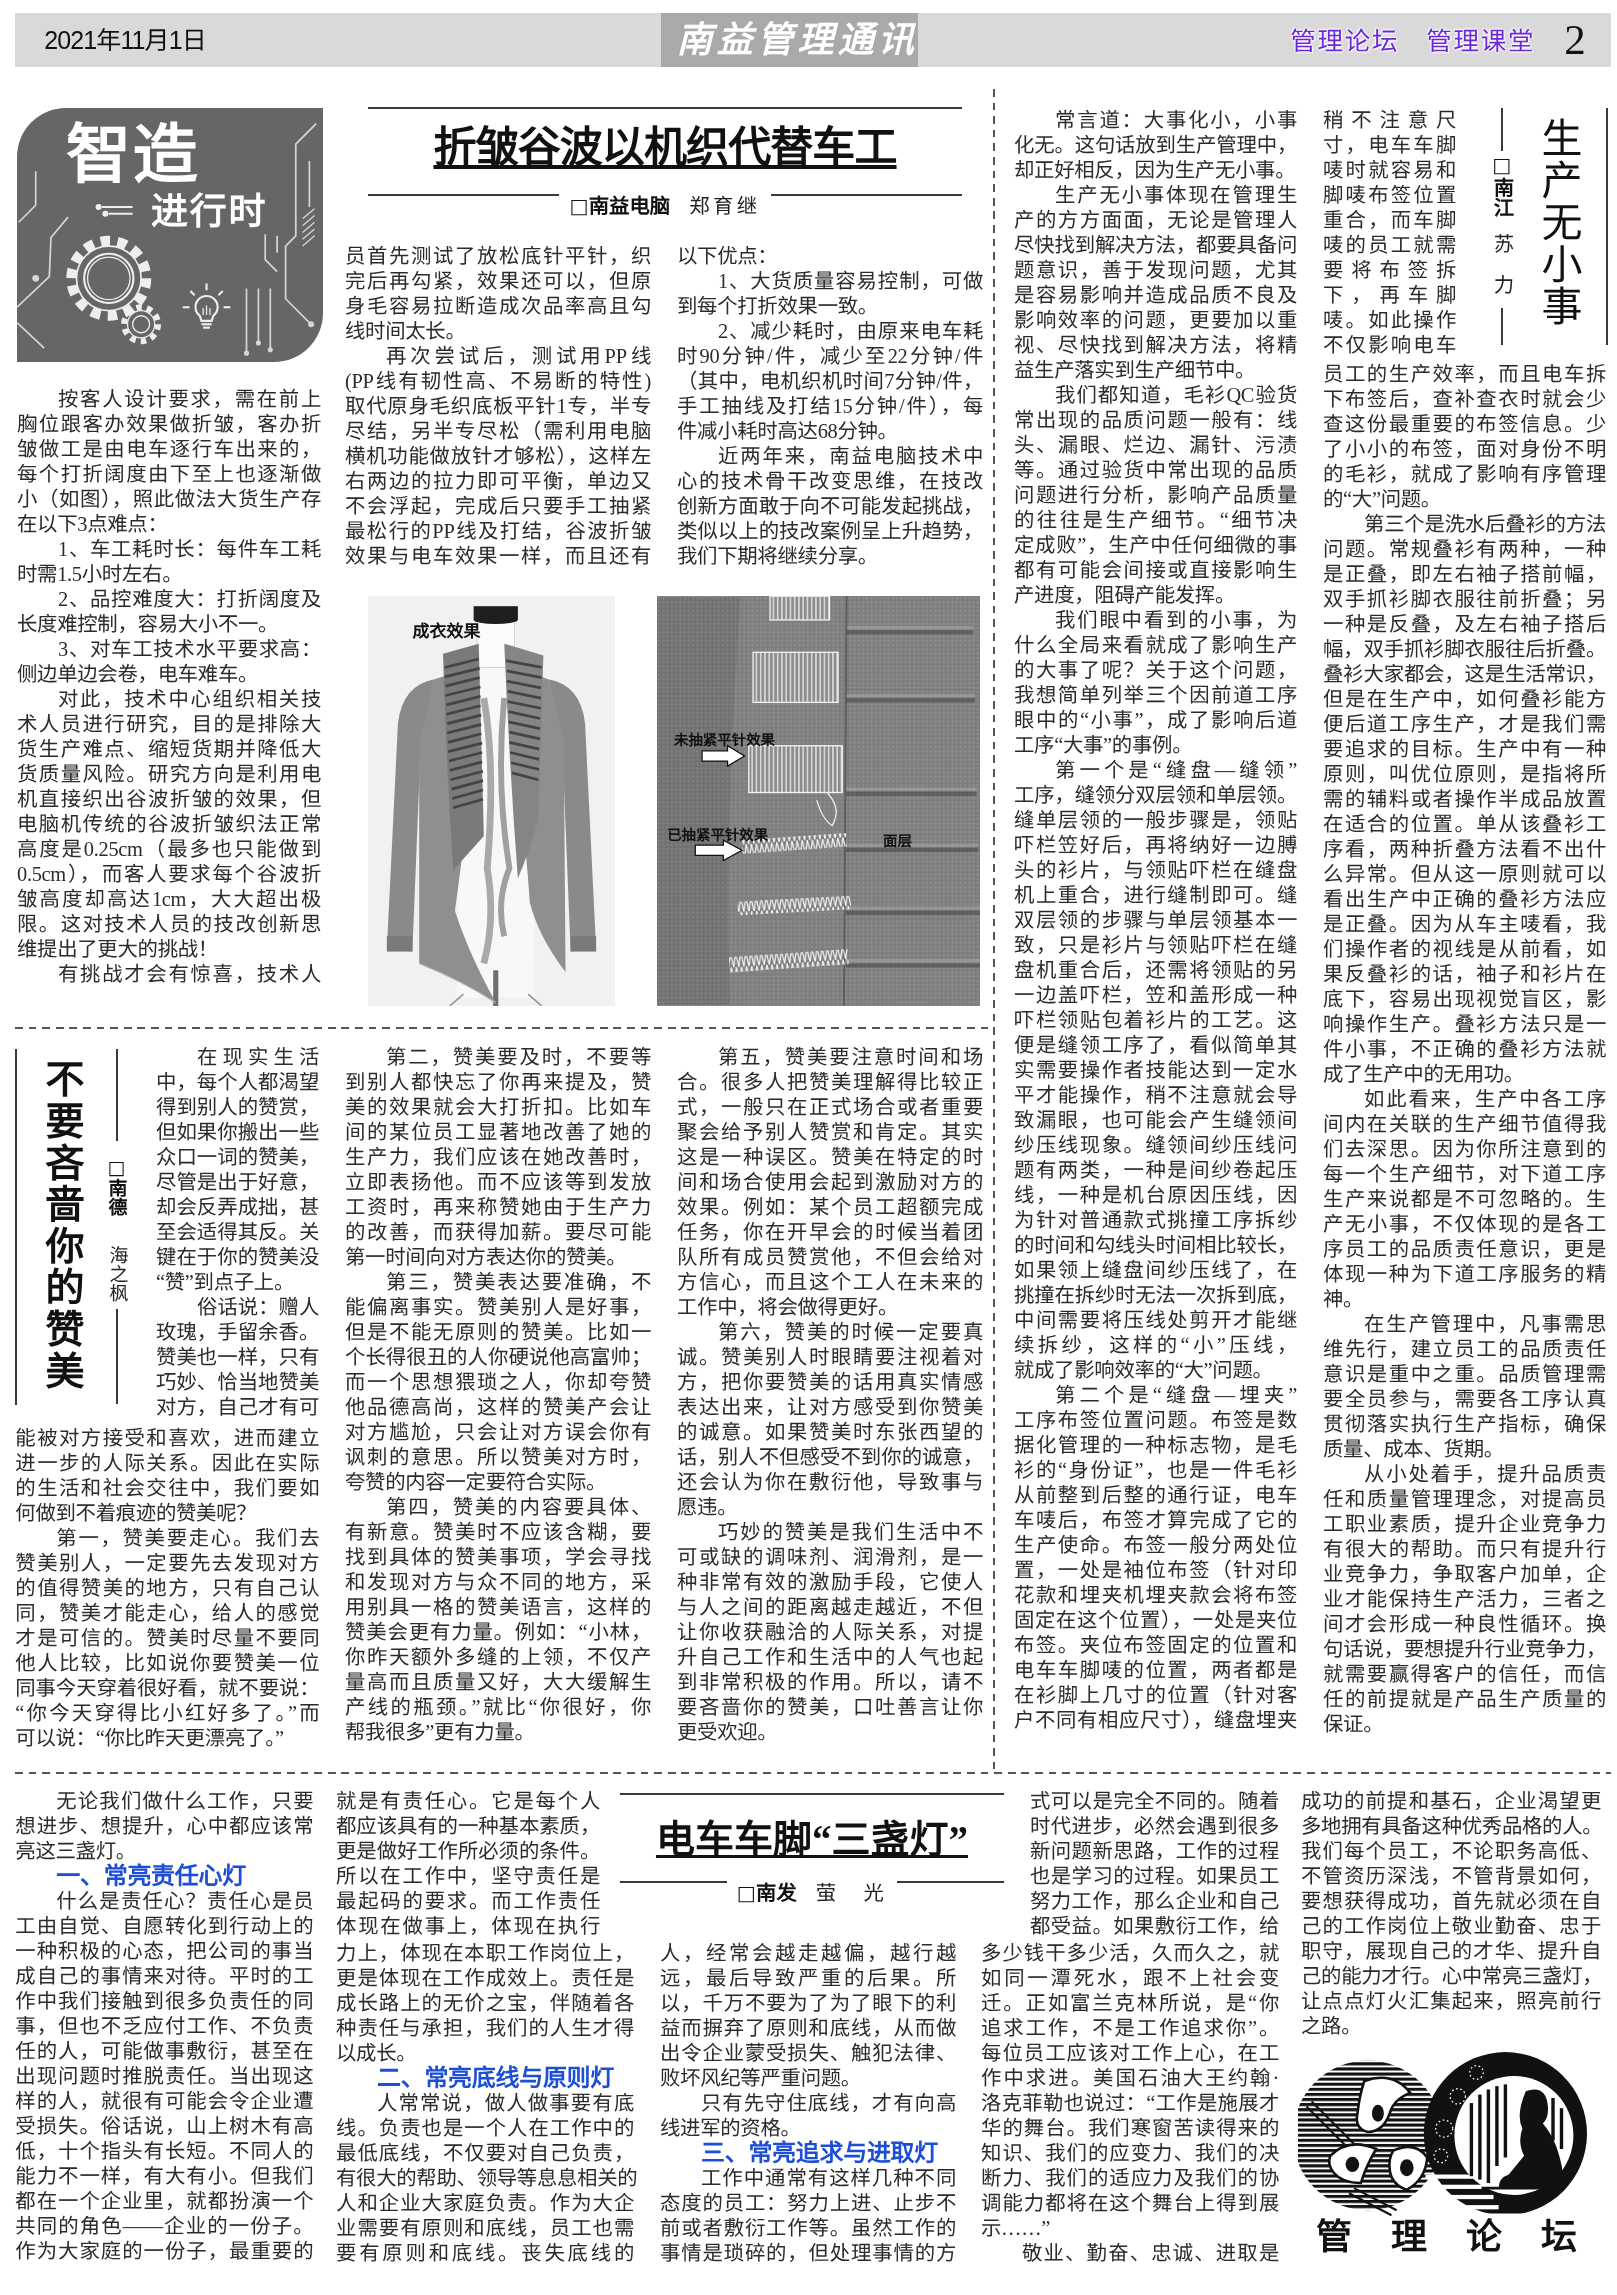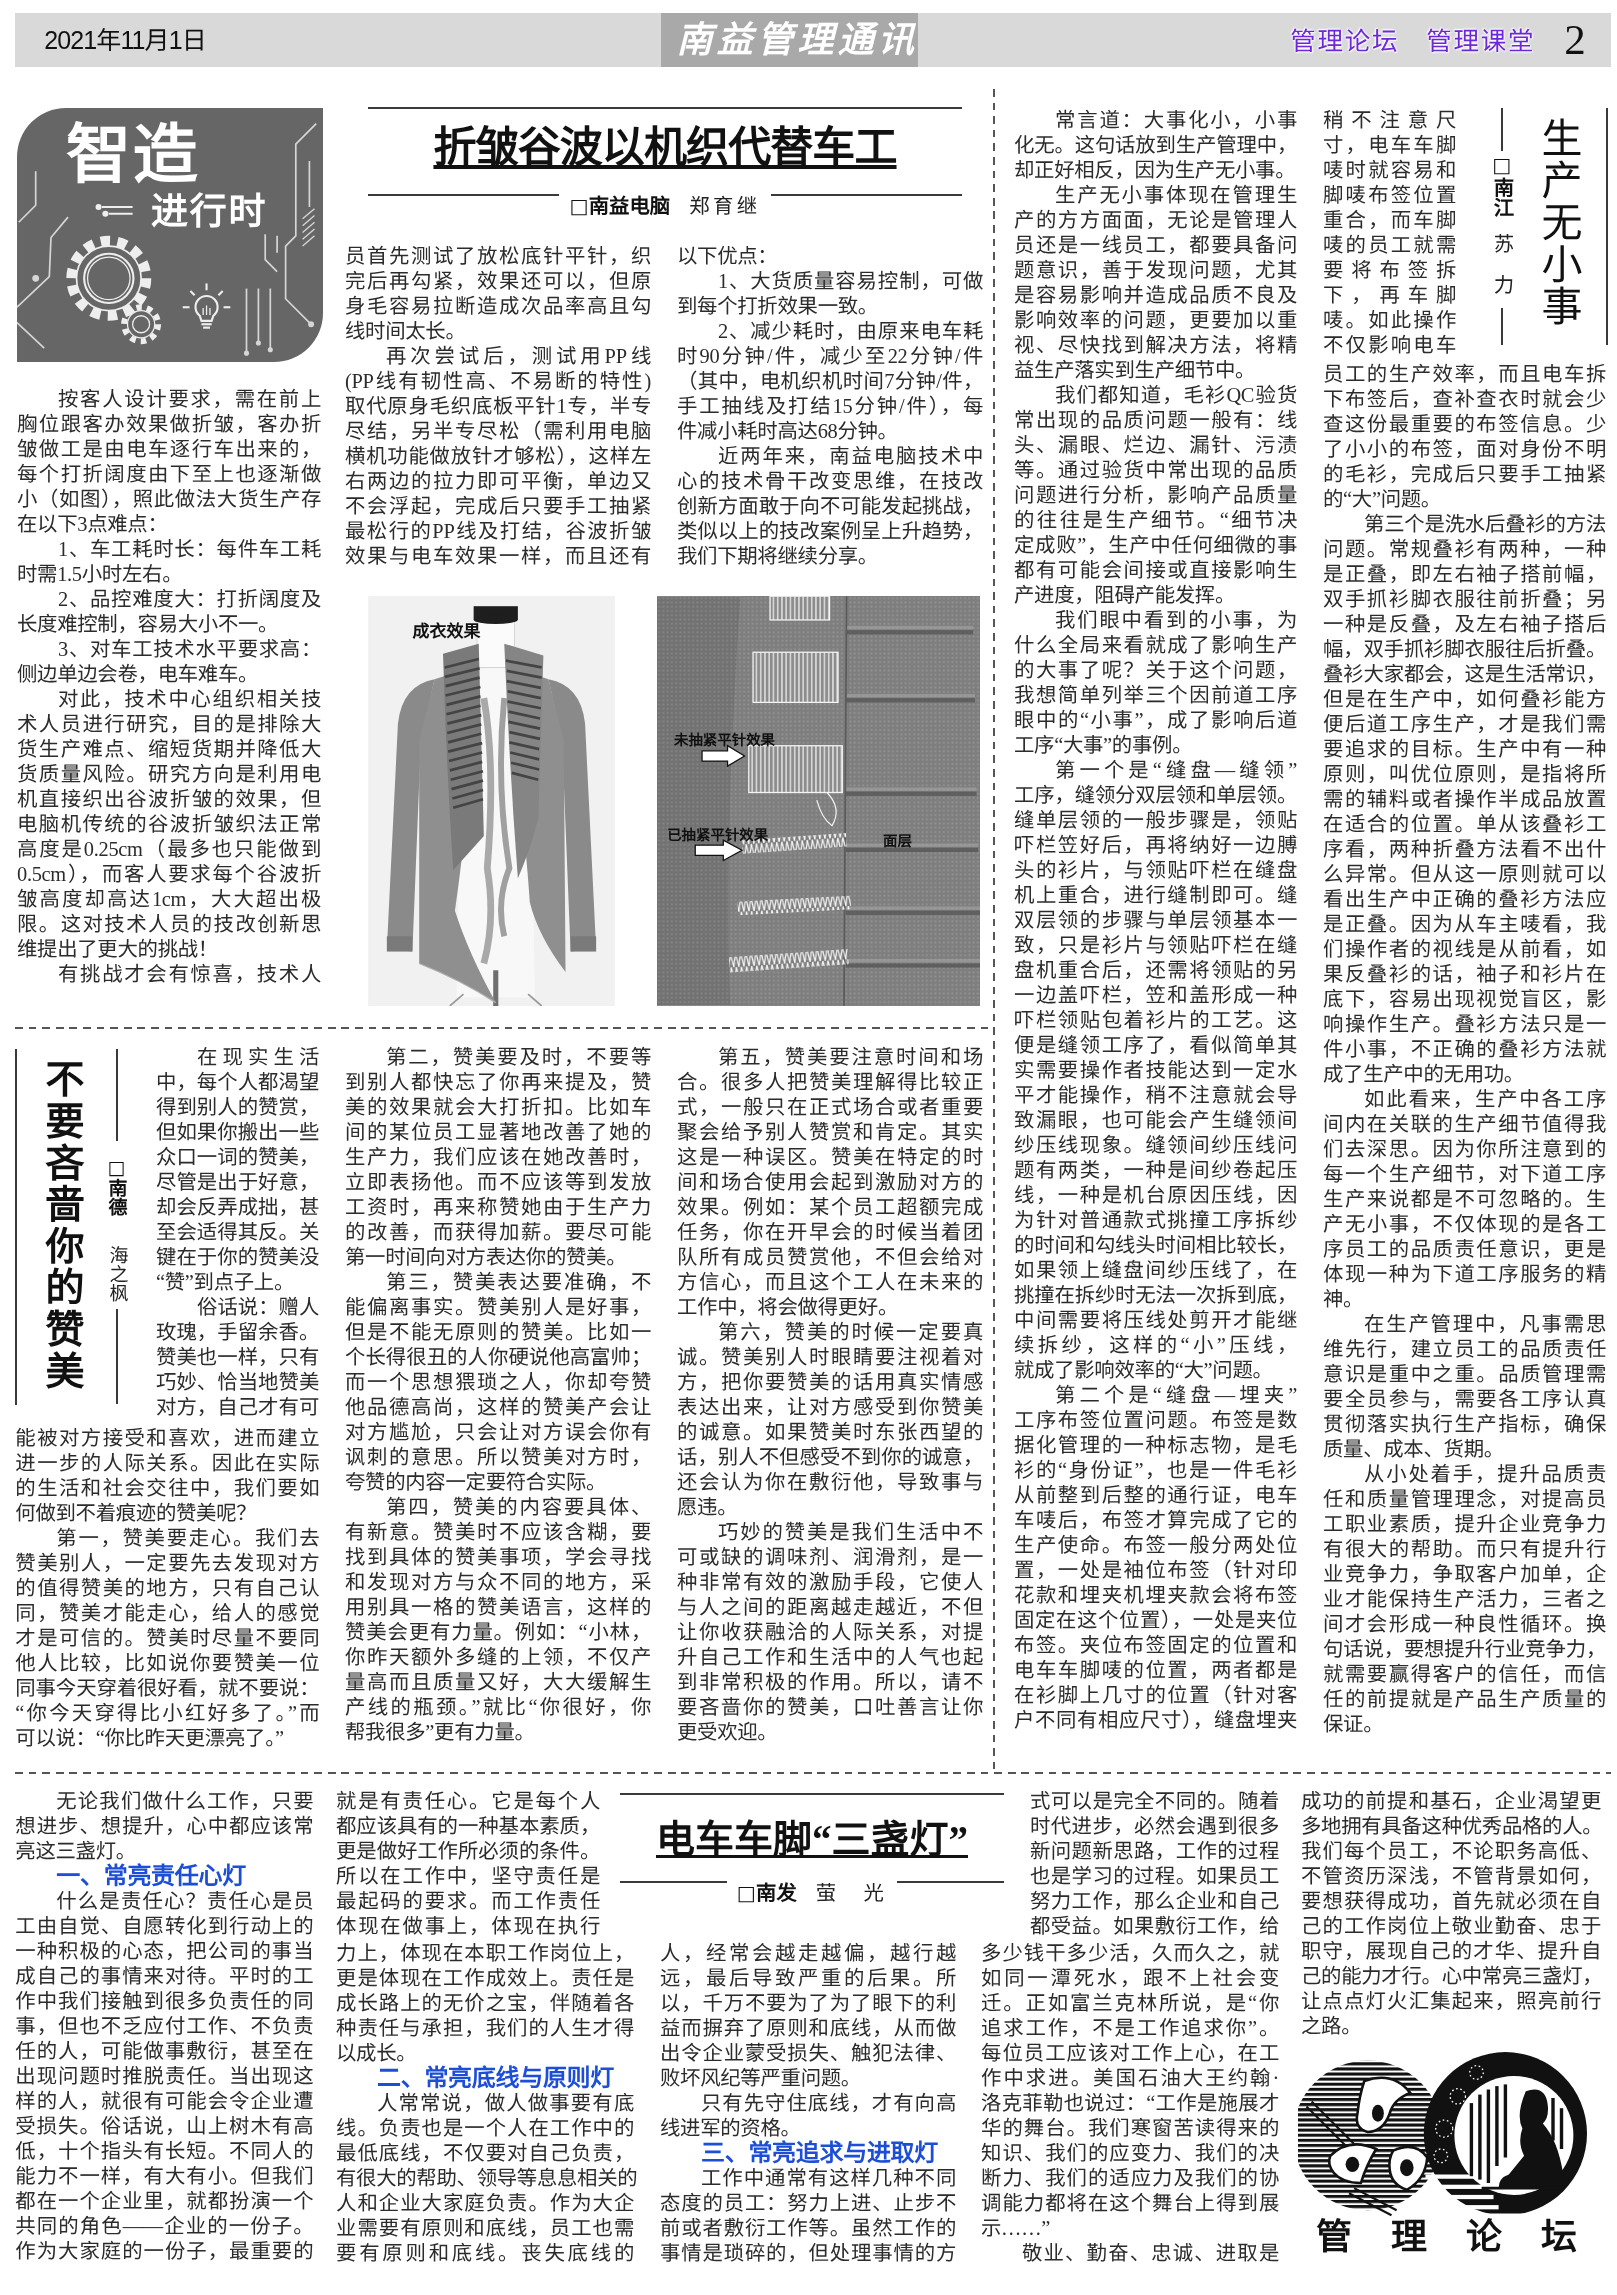--- a/index.html
+++ b/index.html
@@ -298,21 +298,21 @@
 <div class="abs rule-v" style="left:1501px;top:308px;height:37px;"></div>
 <div id="r-title" class="abs vt">生产无小事</div>
 <div id="r-by" class="abs vt"><span class="unit">□南江</span><span class="author">苏　力</span></div>
 
 <div class="blk" style="left:1014px;top:108px;width:283px;">
     <div class="ln ind">常言道：大事化小，小事</div>
     <div class="ln">化无。这句话放到生产管理中，</div>
     <div class="ln last">却正好相反，因为生产无小事。</div>
     <div class="ln ind">生产无小事体现在管理生</div>
     <div class="ln">产的方方面面，无论是管理人</div>
-    <div class="ln">员还是一线员工，都要具备问</div>
+    <div class="ln">尽快找到解决方法，都要具备问</div>
     <div class="ln">题意识，善于发现问题，尤其</div>
     <div class="ln">是容易影响并造成品质不良及</div>
     <div class="ln">影响效率的问题，更要加以重</div>
     <div class="ln">视、尽快找到解决方法，将精</div>
     <div class="ln last">益生产落实到生产细节中。</div>
     <div class="ln ind">我们都知道，毛衫QC验货</div>
     <div class="ln">常出现的品质问题一般有：线</div>
     <div class="ln">头、漏眼、烂边、漏针、污渍</div>
     <div class="ln">等。通过验货中常出现的品质</div>
     <div class="ln">问题进行分析，影响产品质量</div>
@@ -376,21 +376,21 @@
     <div class="ln">要将布签拆</div>
     <div class="ln">下，再车脚</div>
     <div class="ln">唛。如此操作</div>
     <div class="ln">不仅影响电车</div>
   </div>
 <div class="blk" style="left:1323px;top:362px;width:283px;">
     <div class="ln">员工的生产效率，而且电车拆</div>
     <div class="ln">下布签后，查补查衣时就会少</div>
     <div class="ln">查这份最重要的布签信息。少</div>
     <div class="ln">了小小的布签，面对身份不明</div>
-    <div class="ln">的毛衫，完成后只要手工抽紧</div>
+    <div class="ln">的毛衫，就成了影响有序管理</div>
     <div class="ln last">的“大”问题。</div>
     <div class="ln ind">第三个是洗水后叠衫的方法</div>
     <div class="ln">问题。常规叠衫有两种，一种</div>
     <div class="ln">是正叠，即左右袖子搭前幅，</div>
     <div class="ln">双手抓衫脚衣服往前折叠；另</div>
     <div class="ln">一种是反叠，及左右袖子搭后</div>
     <div class="ln">幅，双手抓衫脚衣服往后折叠。</div>
     <div class="ln">叠衫大家都会，这是生活常识，</div>
     <div class="ln">但是在生产中，如何叠衫能方</div>
     <div class="ln">便后道工序生产，才是我们需</div>

